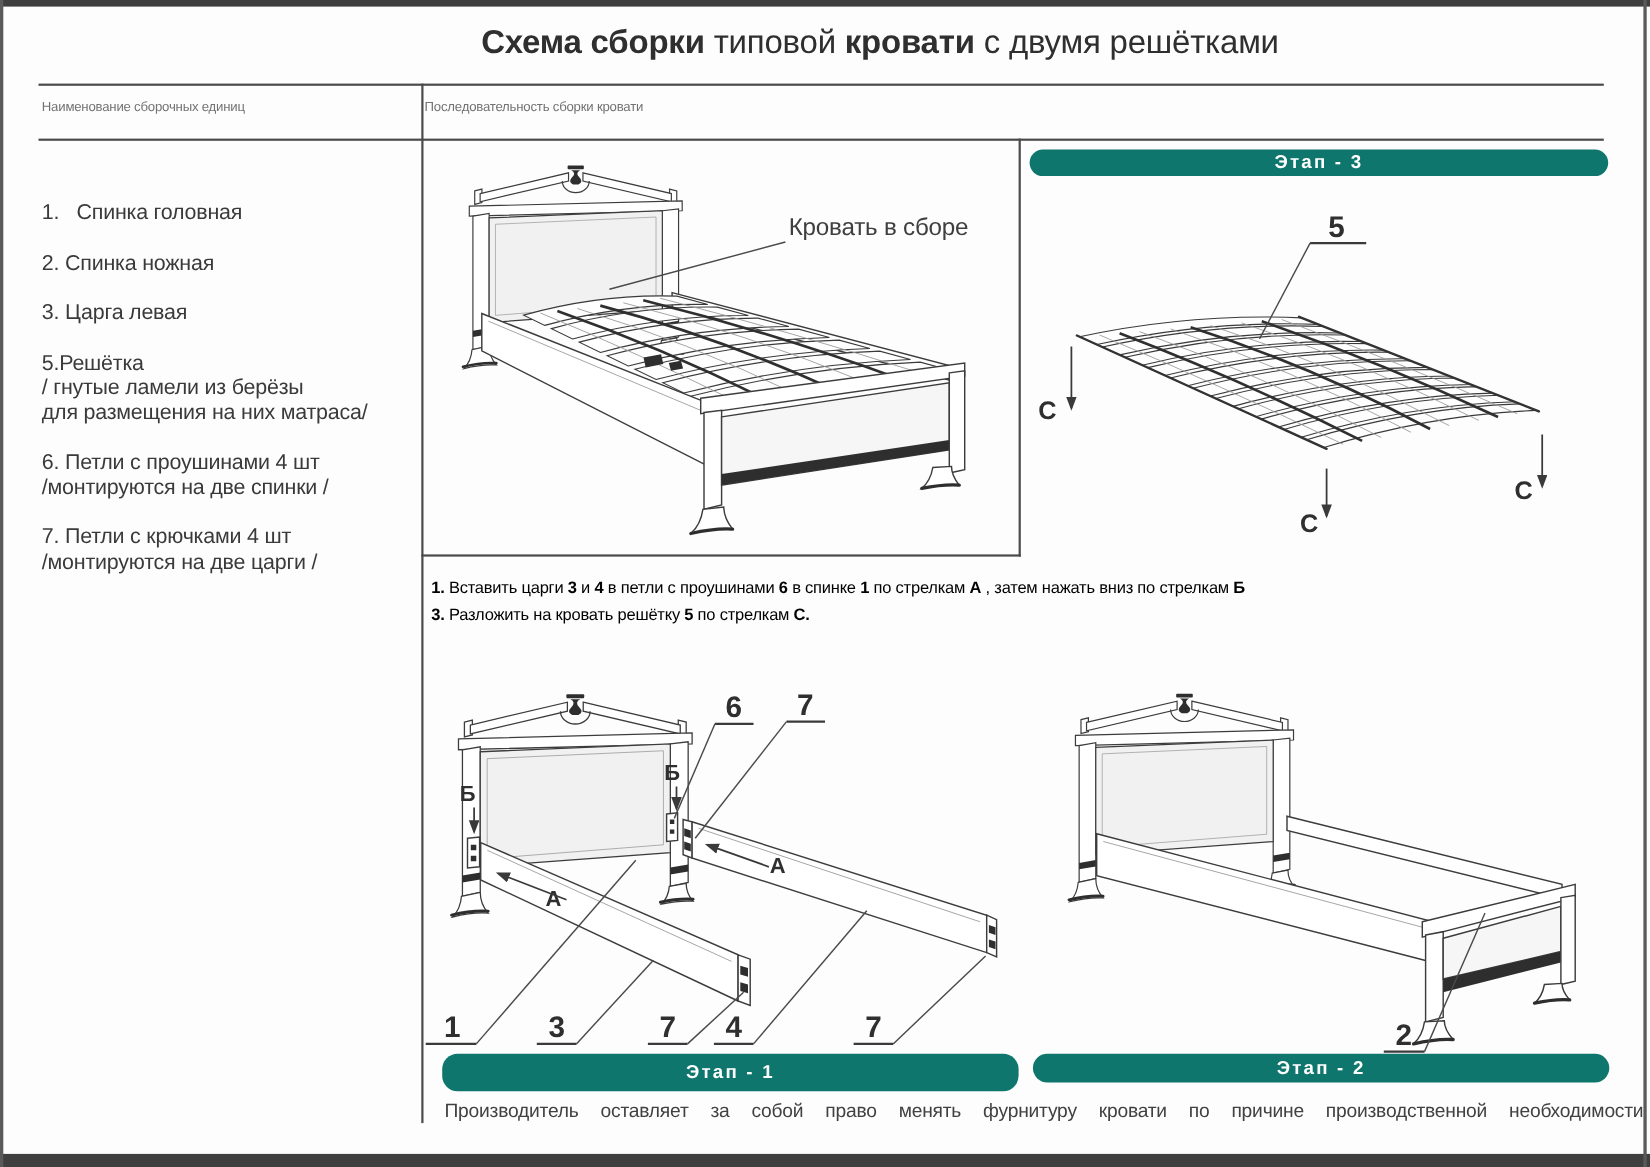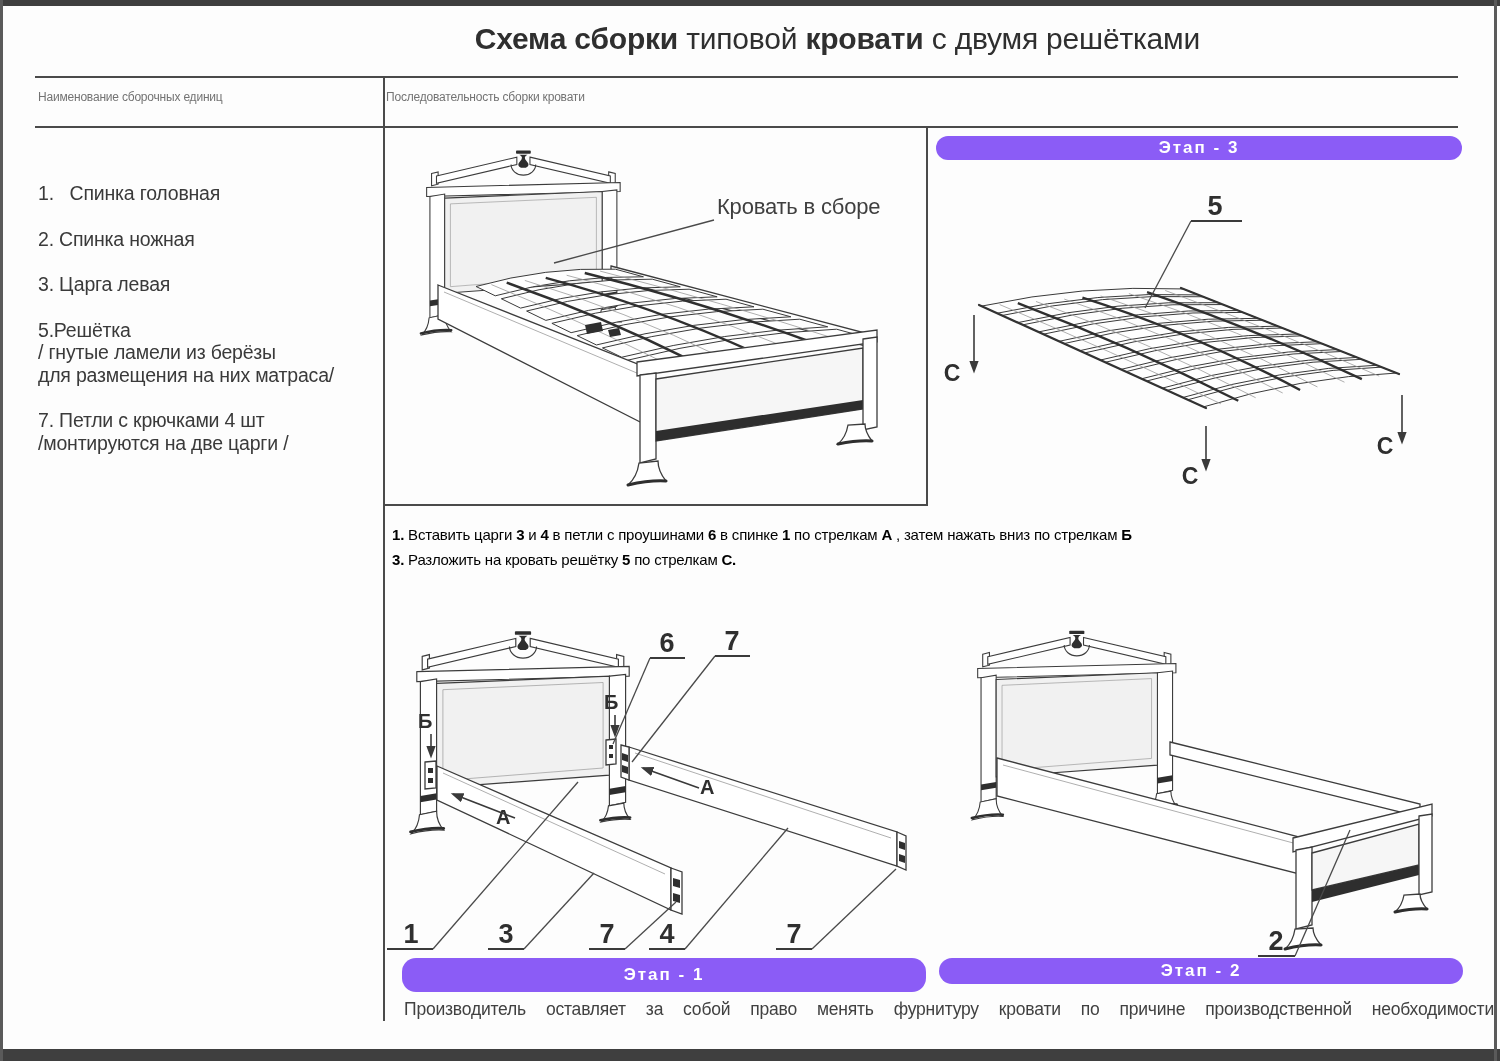--- a/index.html
+++ b/index.html
@@ -8,42 +8,42 @@
     font-family:"Liberation Sans","DejaVu Sans",sans-serif;color:#3a3a3a;
     overflow:hidden;letter-spacing:-0.2px;
   }
   .abs{position:absolute}
   
   .edge-top{left:0;top:0;width:1500px;height:6px;background:#3f3f3f}
   .edge-bottom{left:0;top:1049px;width:1500px;height:12px;background:#3f3f3f}
   .edge-left{left:0;top:0;width:3px;height:1061px;background:#5a5a5a}
   .edge-right{left:1494px;top:0;width:3px;height:1061px;background:#5a5a5a}
   
-  .title{left:400px;top:22px;width:800px;text-align:right;font-size:30px;color:#2f2f2f;white-space:nowrap}
+  .title{left:400px;top:22px;width:800px;text-align:center;font-size:30px;color:#2f2f2f;white-space:nowrap}
   .title .t-b{font-weight:bold}
   
   .hline{background:#4a4a4a;height:2px}
   .vline{background:#4a4a4a;width:2px}
   #h-top{left:35px;top:76px;width:1423px}
   #h-mid{left:35px;top:126px;width:1423px}
   #v-main{left:383px;top:76px;height:945px}
   #v-box{left:926px;top:126px;height:380px}
   #h-box{left:383px;top:504px;width:545px}
   
   .col-header{font-size:12px;color:#737373;text-align:left;top:90px}
   #hdr-left{left:38px;width:340px}
   #hdr-right{left:386px;width:1070px}
   
   .parts{left:38px;top:182px;width:338px;font-size:19.5px;line-height:22.5px}
   .part-item{white-space:pre-line;margin-bottom:23px;color:#3a3a3a}
   
   .instr{left:392px;top:522px;width:1060px;font-size:15px;line-height:25px;color:#000000}
   .instr-line .b{font-weight:bold}
   
-  .banner{height:24px;background:#8b5cf6;border-radius:13px;color:#ffffff;
+  .banner{height:24px;background:#0f766e;border-radius:13px;color:#ffffff;
     font-size:17px;font-weight:bold;letter-spacing:2px;
     display:flex;align-items:center;justify-content:center}
   #banner3{left:936px;top:136px;width:526px}
   #banner1{left:402px;top:958px;width:524px;height:34px;border-radius:14px}
   #banner2{left:939px;top:958px;width:524px;height:26px;border-radius:14px}
   
   .footer{left:404px;top:999px;width:1090px;font-size:17.5px;color:#414141;
     text-align:justify;text-align-last:justify;white-space:normal}
   
   svg{position:absolute;overflow:visible}
@@ -118,20 +118,22 @@
 <div class="abs col-header" id="hdr-left">Наименование  сборочных единиц</div>
 <div class="abs col-header" id="hdr-right">Последовательность сборки кровати</div>
 
 <div class="abs parts">
   <div class="part-item">1.&nbsp;&nbsp; Спинка головная</div>
   <div class="part-item">2. Спинка ножная</div>
   <div class="part-item">3. Царга левая</div>
   <div class="part-item">5.Решётка
 / гнутые ламели из берёзы
 для размещения на них матраса/</div>
+  <div class="part-item">6. Петли с проушинами 4 шт
+/монтируются на две спинки /</div>
   <div class="part-item">7. Петли с крючками 4 шт
 /монтируются на две царги /</div>
 </div>
 
 <svg id="svg-assembled" style="left:385px;top:128px" width="541" height="376" viewBox="0 0 541 376">
   <g>
     <use href="#hb" transform="translate(40,16) scale(0.82)"></use>
   </g>
   <path class="fw" d="M226,138 L484,206 L484,219 L226,151 Z"></path>
   <g id="deck1">

